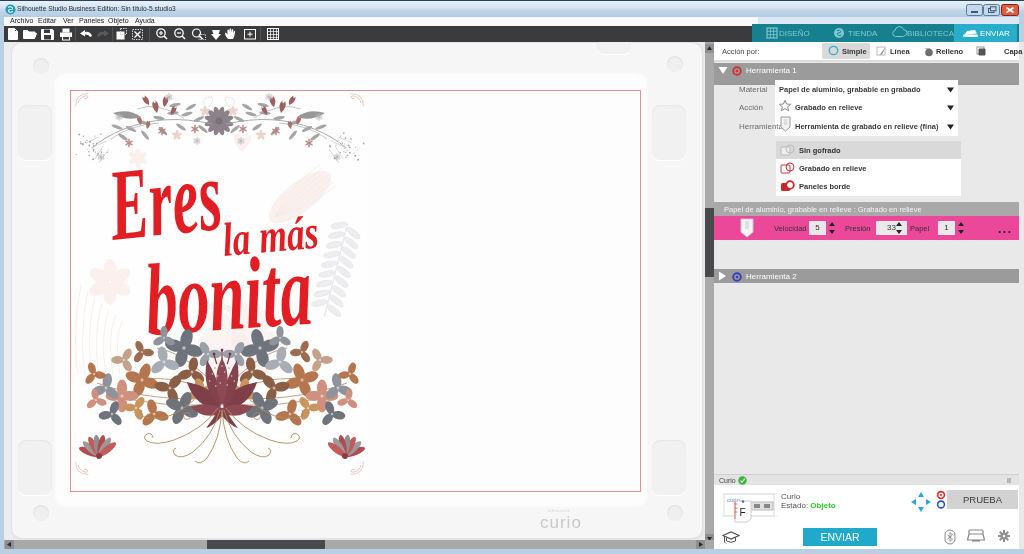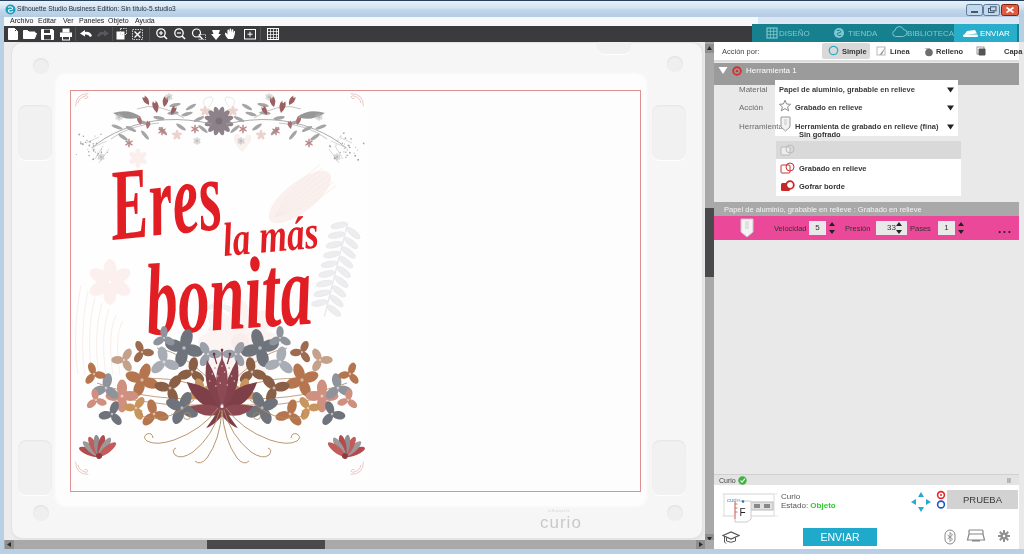--- a/index.html
+++ b/index.html
@@ -953,21 +953,21 @@
       </svg>
     <svg style="position:absolute;left:18px;top:2.5px" width="10" height="10">
       <circle cx="5" cy="5" r="3.8" fill="none" stroke="#d03030" stroke-width="1.9"></circle>
       <circle cx="5" cy="5" r="1.3" fill="#d03030"></circle>
       </svg>
     <span style="position:absolute;left:32px;top:3px;font-size:8px">Herramienta 1</span>
   </div>
 
   <div class="whitebox" style="left:61px;top:38px;width:183px;height:56px"></div>
   <span class="label" style="position:absolute;left:25px;top:43px">Material</span>
-  <span class="ddtext" style="position:absolute;left:65px;top:43px">Papel de aluminio, grabable en relieve</span>
+  <span class="ddtext" style="position:absolute;left:65px;top:43px">Papel de aluminio, grabable en grabado</span>
   <svg style="position:absolute;left:233px;top:45px" width="7" height="6">
       <path d="M0 0.5 H7 L3.5 5.5 Z" fill="#222"></path>
     </svg>
   <span class="label" style="position:absolute;left:25px;top:61px">Acción</span>
   <svg style="position:absolute;left:64px;top:57px" width="14" height="14">
     <path d="M7 1.3 l1.6 3.7 4 0.3 -3 2.6 1 3.9 -3.6-2.2 -3.6 2.2 1-3.9 -3-2.6 4-0.3 z" fill="#fdfdfd" stroke="#8a8a8a" stroke-width="1"></path>
     </svg>
   <span class="ddtext" style="position:absolute;left:81px;top:61px">Grabado en relieve</span>
   <svg style="position:absolute;left:233px;top:63px" width="7" height="6">
       <path d="M0 0.5 H7 L3.5 5.5 Z" fill="#222"></path>
@@ -981,31 +981,31 @@
   <svg style="position:absolute;left:233px;top:82px" width="7" height="6">
       <path d="M0 0.5 H7 L3.5 5.5 Z" fill="#222"></path>
     </svg>
 
   <div class="whitebox" style="left:62px;top:99px;width:185px;height:55px"></div>
   <div style="position:absolute;left:62px;top:99px;width:185px;height:18px;background:#d9d9d9"></div>
   <svg style="position:absolute;left:66px;top:101px" width="16" height="15">
     <rect x="1" y="4" width="9" height="8" rx="1" fill="#ededed" stroke="#bbb"></rect>
     <circle cx="10" cy="6" r="4" fill="none" stroke="#bbb"></circle>
     </svg>
-  <b style="position:absolute;left:85px;top:88px">Sin gofrado</b>
+  <b style="position:absolute;left:85px;top:104px">Sin gofrado</b>
   <svg style="position:absolute;left:66px;top:119px" width="16" height="15">
     <rect x="1" y="4" width="9" height="8" rx="1" fill="#fff" stroke="#c33"></rect>
     <circle cx="10" cy="6" r="4" fill="none" stroke="#c33"></circle>
     </svg>
   <b style="position:absolute;left:85px;top:122px">Grabado en relieve</b>
   <svg style="position:absolute;left:66px;top:137px" width="16" height="15">
     <rect x="1" y="4" width="9" height="8" rx="1.5" fill="#c62828" stroke="none"></rect>
     <circle cx="10" cy="6" r="3.8" fill="#fff" stroke="#c62828" stroke-width="1.8"></circle>
     </svg>
-  <b style="position:absolute;left:85px;top:140px">Gofrar borde</b>
+  <b style="position:absolute;left:85px;top:140px">Paneles borde</b>
 
   <div class="prow" id="graybar">
       <span style="position:absolute;left:10px;top:3px">Papel de aluminio, grabable en relieve : Grabado en relieve</span>
     </div>
   <div class="prow" id="velrow">
     <svg style="position:absolute;left:24px;top:2px" width="18" height="21">
       <path d="M3 1 h12 v13 l-6 5 -6-5 z" fill="#f4f4f4" stroke="#c9c9c9"></path>
       <rect x="7" y="3" width="4" height="8" fill="#e0e0e0"></rect>
       </svg>
     <span style="position:absolute;left:60px;top:8px">Velocidad</span>
@@ -1013,27 +1013,37 @@
     <svg style="position:absolute;left:114px;top:5px" width="8" height="14">
       <path d="M4 1 L7 5 H1 Z" fill="#222"></path>
         <path d="M4 13 L7 9 H1 Z" fill="#222"></path>
       </svg>
     <span style="position:absolute;left:131px;top:8px">Presión</span>
     <div class="spinbox" style="left:162px;top:5px;width:31px;height:14px;line-height:14px">33</div>
     <svg style="position:absolute;left:181px;top:5px" width="8" height="14">
       <path d="M4 1 L7 5 H1 Z" fill="#222"></path>
         <path d="M4 13 L7 9 H1 Z" fill="#222"></path>
       </svg>
-    <span style="position:absolute;left:196px;top:8px">Pases</span>
+    <span style="position:absolute;left:196px;top:8px">Papel</span>
     <div class="spinbox" style="left:224px;top:5px;width:17px;height:14px;line-height:14px">1</div>
     <svg style="position:absolute;left:243px;top:5px" width="8" height="14">
       <path d="M4 1 L7 5 H1 Z" fill="#222"></path>
         <path d="M4 13 L7 9 H1 Z" fill="#222"></path>
       </svg>
     <b style="position:absolute;left:284px;top:6px;font-size:12px;letter-spacing:1.5px;color:#222">...</b>
+  </div>
+  <div class="prow" id="h2bar">
+    <svg style="position:absolute;left:4px;top:2px" width="9" height="10">
+        <path d="M1 0.5 V9.5 L8 5 Z" fill="#fff"></path>
+      </svg>
+    <svg style="position:absolute;left:18px;top:2.5px" width="10" height="10">
+      <circle cx="5" cy="5" r="3.8" fill="none" stroke="#3040c0" stroke-width="1.9"></circle>
+      <circle cx="5" cy="5" r="1.3" fill="#3040c0"></circle>
+      </svg>
+    <span style="position:absolute;left:32px;top:3px;font-size:8px">Herramienta 2</span>
   </div>
   <div class="prow" id="curiobar">
     <span style="position:absolute;left:5px;top:2px">Curio</span>
     <svg style="position:absolute;left:24px;top:1px" width="9" height="9">
       <circle cx="4.5" cy="4.5" r="4.2" fill="#3db53d"></circle>
       <path d="M2.5 4.5 l1.5 1.7 3-3.5" stroke="#fff" stroke-width="1.1" fill="none"></path>
       </svg>
     <span style="position:absolute;left:293px;top:2px;color:#666">II</span>
   </div>
   <div class="prow" id="bottomwhite">

